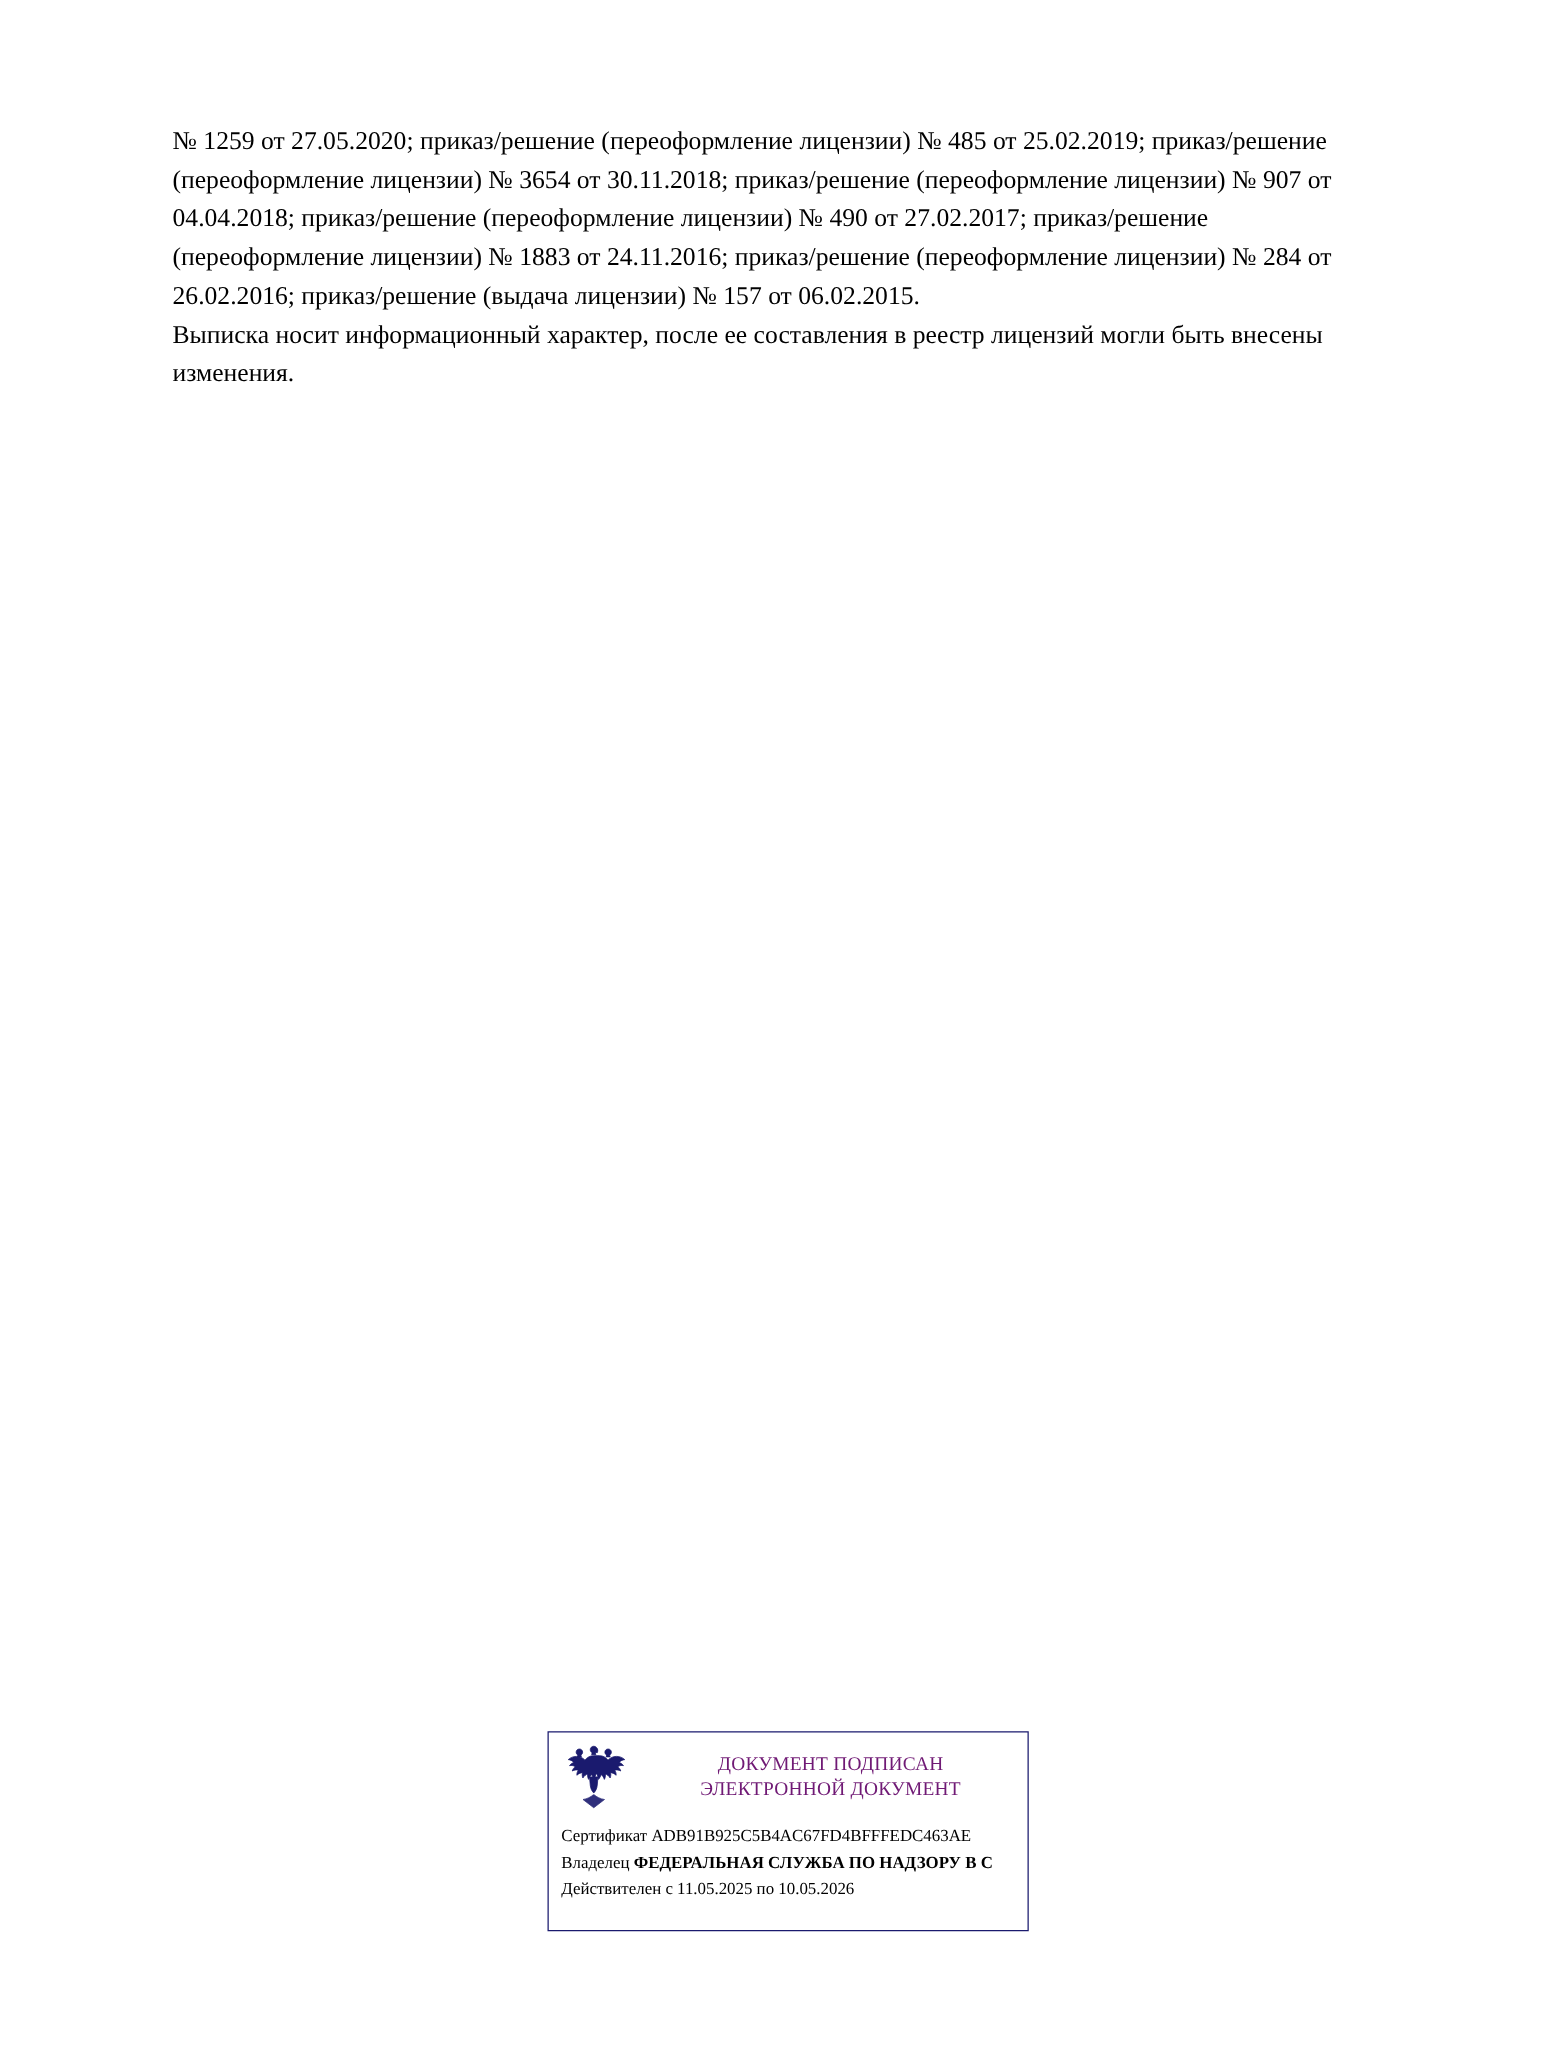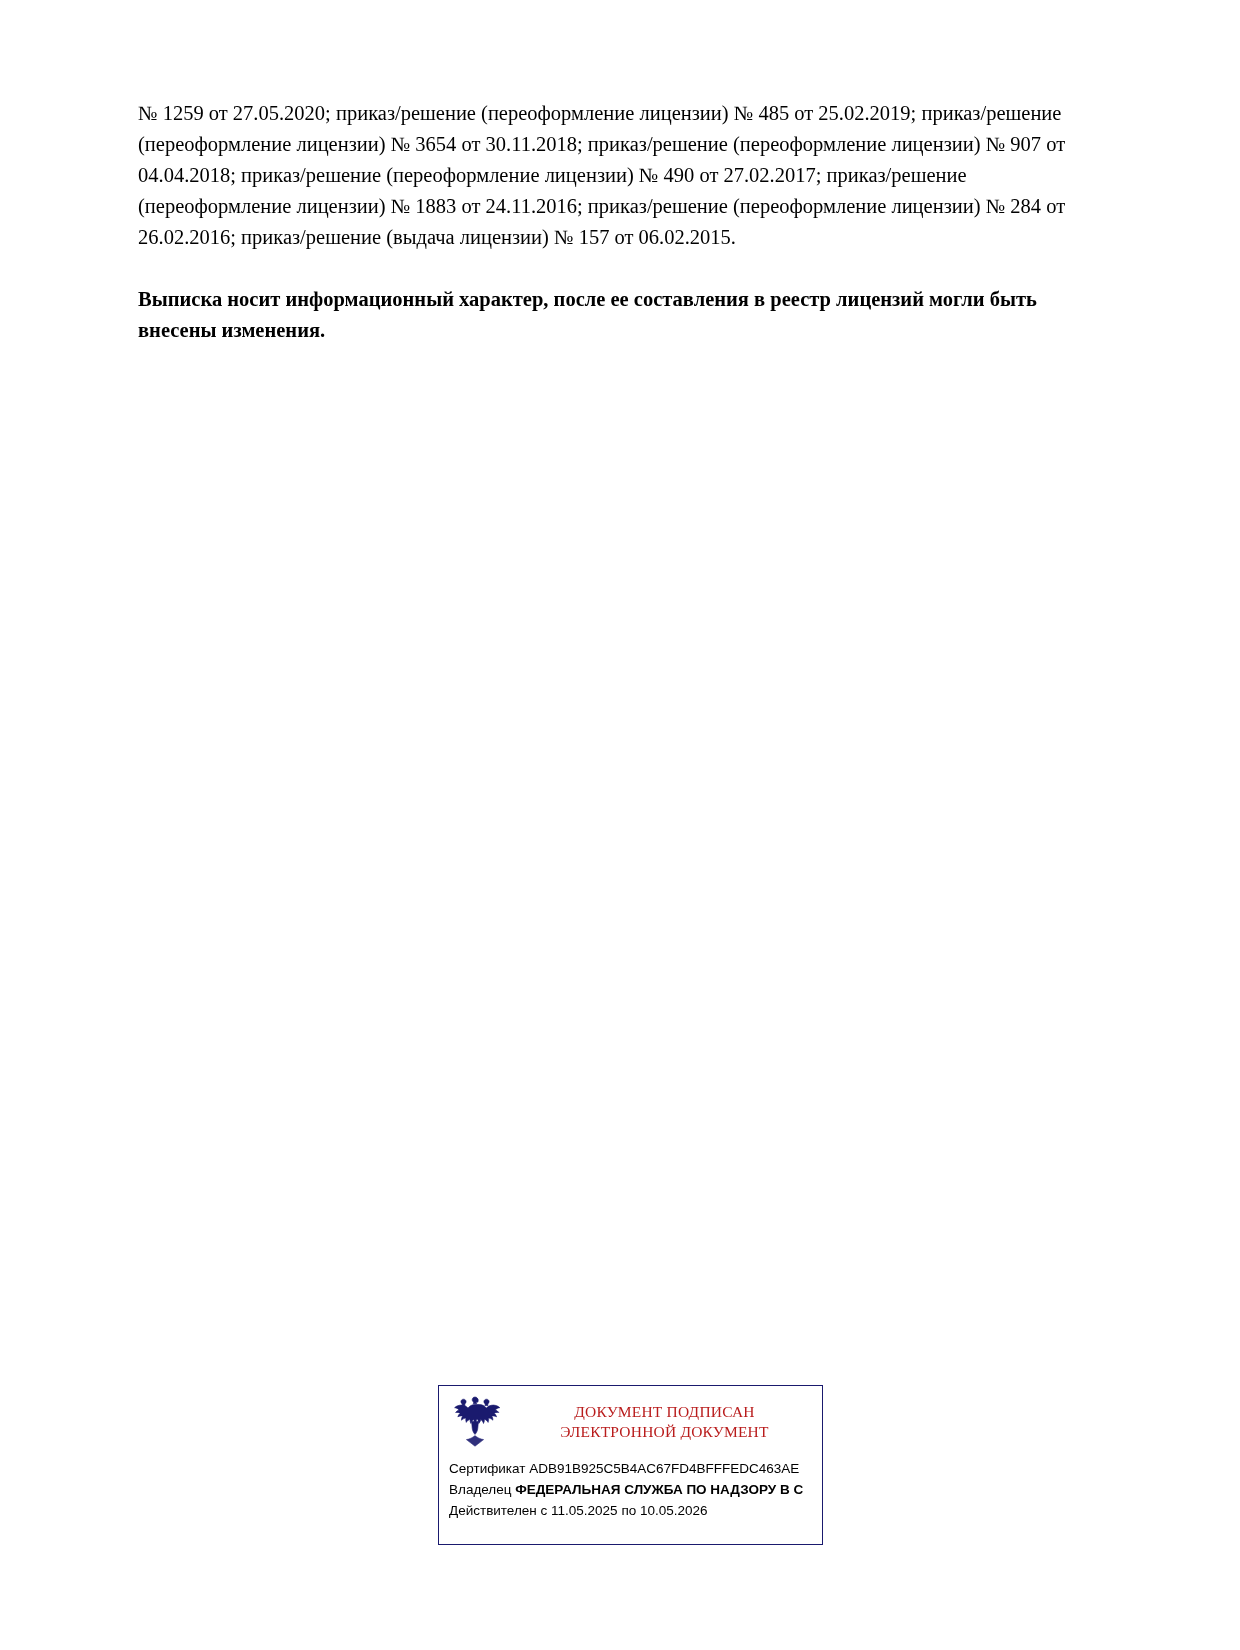--- a/index.html
+++ b/index.html
@@ -24,22 +24,20 @@
     width: 965px;
   }
   .para {
     font-size: 20.5px;
     line-height: 31px;
     text-align: left;
     margin: 0 0 0 0;
     white-space: pre-wrap;
   }
   .para + .para {
-    margin-top: 31px;
-    font-weight: bold;
   }
   
   .stamp {
     position: absolute;
     left: 438px;
     top: 1385px;
     width: 385px;
     height: 160px;
     border: 1.5px solid #1a1a6e;
     box-sizing: border-box;
@@ -56,26 +54,26 @@
     height: 62px;
     flex: 0 0 56px;
     margin-right: 4px;
   }
   .stamp-title {
     flex: 1;
     text-align: center;
     font-family: "Liberation Serif", serif;
     font-size: 15.5px;
     line-height: 20px;
-    color: #b91c1c;
+    color: #701a75;
     letter-spacing: 0.2px;
   }
   .stamp-lines {
     padding: 0 0 0 10px;
-    font-family: Liberation Sans, sans-serif;
+    font-family: Liberation Serif, serif;
     font-size: 13.5px;
     line-height: 21px;
     color: #000;
     white-space: nowrap;
   }
   .stamp-lines .b {
     font-weight: bold;
     margin-top: 40px;
   }
 </style>

